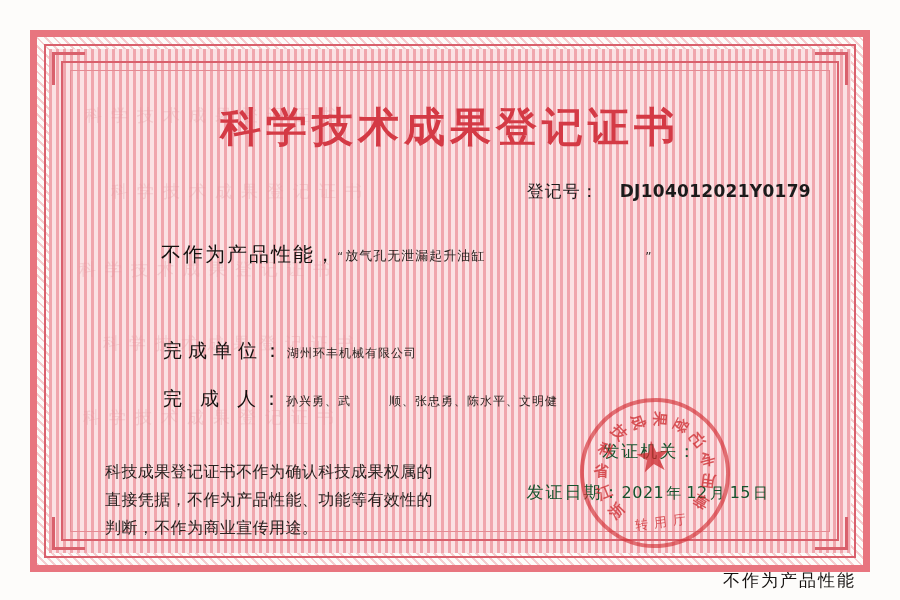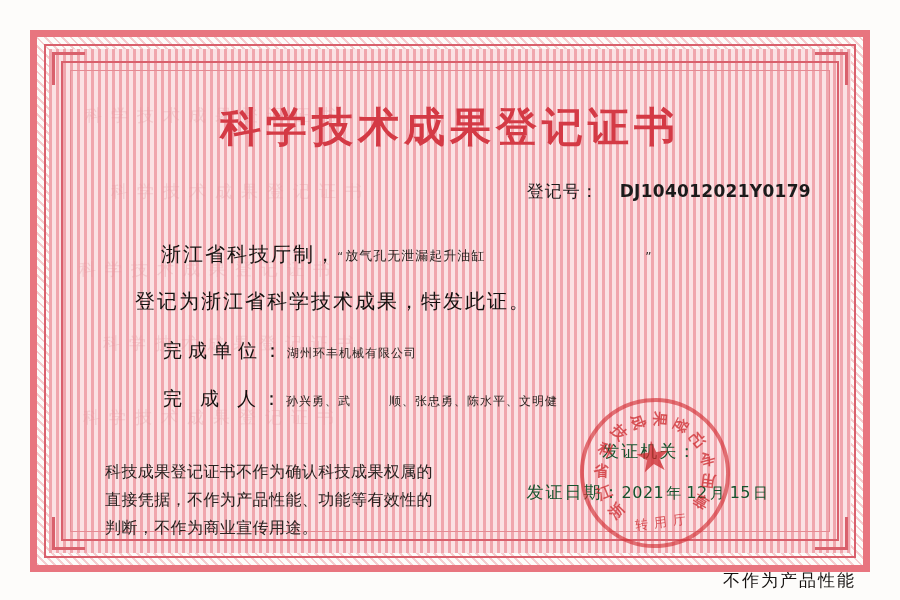--- a/index.html
+++ b/index.html
@@ -311,24 +311,23 @@
 
   <div class="content">
 
     <div class="cert-title">科学技术成果登记证书</div>
 
     <div class="reg-no-line">
       <span class="reg-no-label">登记号：</span><span class="reg-no-value">DJ104012021Y0179</span>
     </div>
 
     <div class="para-1">
-      <span>浙江省科技厅制，</span><span class="quote-mark">“</span><span class="quoted-name">放气孔无泄漏起升油缸</span><span class="quote-gap"></span><span class="quote-mark">”</span>
-    </div>
-
-    <div class="para-2">登记为浙江省科学技术成果，特发此证。</div>
+      <span>不作为产品性能，</span><span class="quote-mark">“</span><span class="quoted-name">放气孔无泄漏起升油缸</span><span class="quote-gap"></span><span class="quote-mark">”</span>
+    </div>
+
 
     <div class="field-row person">
       <span class="field-label">完 成 人</span><span class="field-colon">：</span><span class="field-value">孙兴勇、武</span><span class="person-gap"></span><span class="field-value">顺、张忠勇、陈水平、文明健</span>
     </div>
 
     <div class="field-row unit">
       <span class="field-label">完成单位</span><span class="field-colon">：</span><span class="field-value">湖州环丰机械有限公司</span>
     </div>
 
     <div class="disclaimer">科技成果登记证书不作为确认科技成果权属的直接凭据，不作为产品性能、功能等有效性的判断，不作为商业宣传用途。</div>

